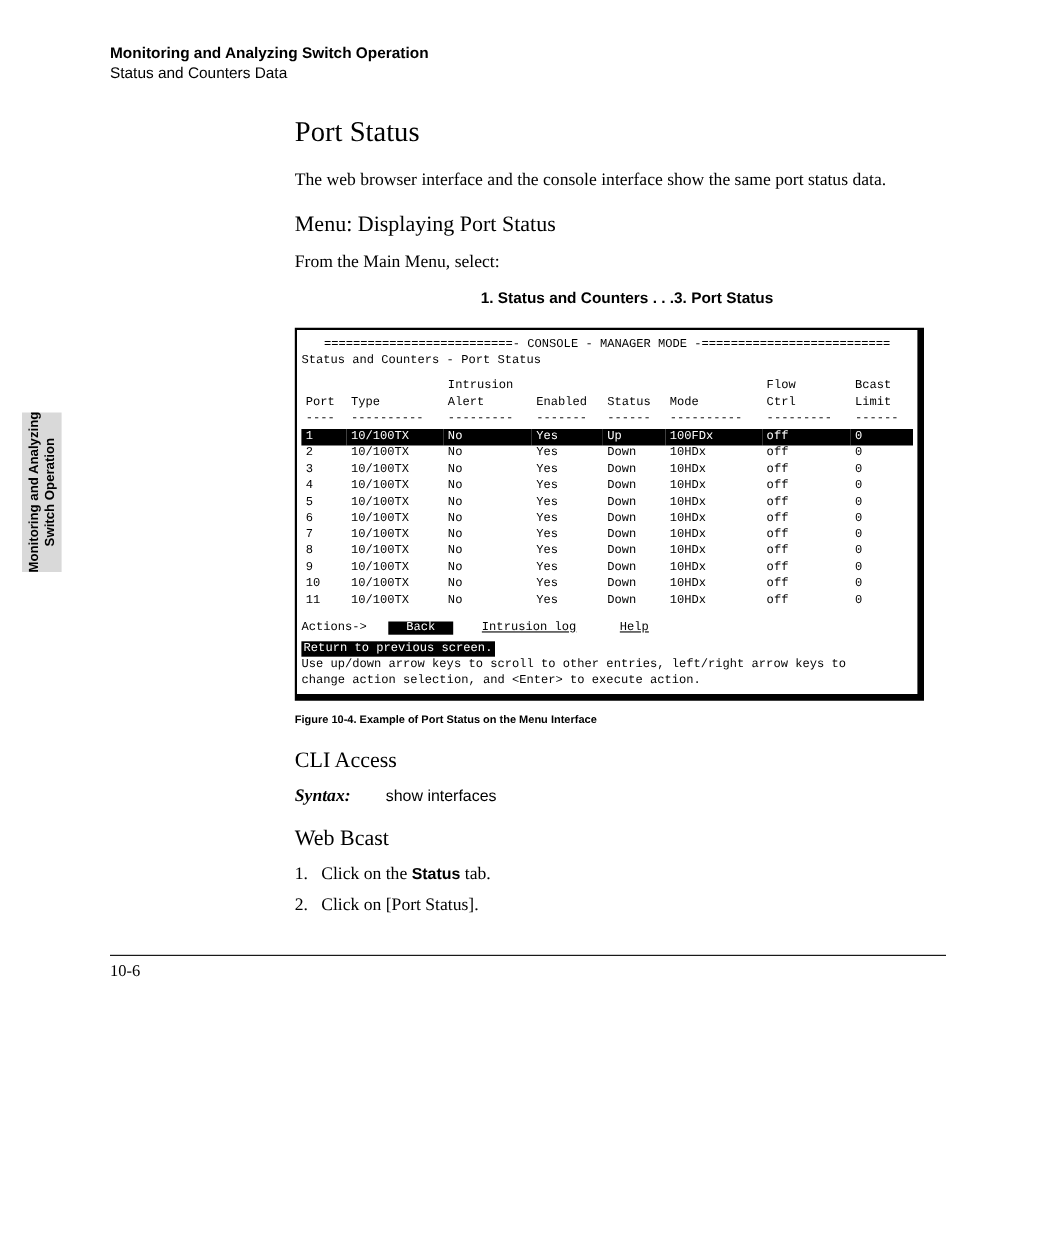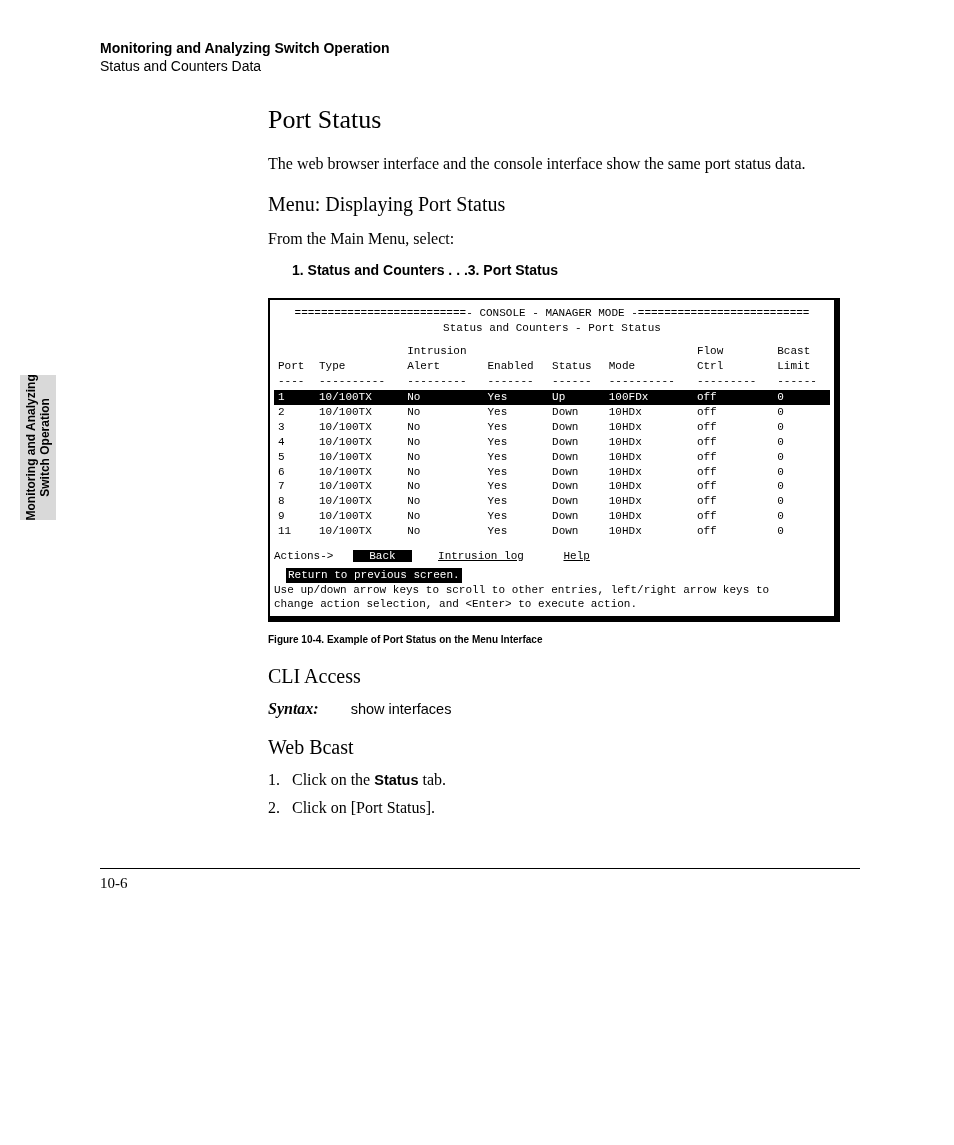--- a/index.html
+++ b/index.html
@@ -55,45 +55,46 @@
     width: 580px;
   }
   .h1 { font-size: 26px; font-weight: normal; margin: 0 0 18px 0; }
   .body-p { font-size: 16px; line-height: 1.35; margin: 0 0 18px 0; }
   .h2 { font-size: 20px; font-weight: normal; margin: 12px 0 12px 0; }
   .indent-bold {
     font-family: Arial, Helvetica, sans-serif;
     font-size: 14px;
     font-weight: bold;
     margin: 0 0 20px 24px;
+    text-align: center;
   }
 
   .console-wrap {
     border-top: 2px solid #000;
     border-left: 2px solid #000;
     border-right: 6px solid #000;
     border-bottom: 6px solid #000;
     background: #fff;
     font-family: "Courier New", Courier, monospace;
     font-size: 11px;
     line-height: 1.35;
     padding: 6px 4px 4px 4px;
     margin-bottom: 12px;
     width: 572px;
     box-sizing: border-box;
   }
   .console-title { white-space: pre; text-align: center; }
-  .console-sub { text-align: center; padding-bottom: 8px; }
+  .console-sub { padding-bottom: 8px; }
   .ctable { width: 100%; border-collapse: collapse; font-family: inherit; font-size: 11px; }
   .ctable td, .ctable th { padding: 0 4px; text-align: left; white-space: nowrap; font-weight: normal; }
   .ctable .dashes td { padding-top:0; padding-bottom:2px; }
   .row-selected { background: #000; color: #fff; }
   .actions-row { padding-top: 10px; font-family: inherit; }
   .actions-row .sel { background:#000; color:#fff; padding:0 16px; }
-  .status-bar { background:#000; color:#fff; display:inline-block; padding:0 2px; margin-top:4px;margin-left:12px; }
+  .status-bar { background:#000; color:#fff; display:inline-block; padding:0 2px; margin-top:4px; }
   .help-text { font-family: inherit; }
 
   .fig-caption {
     font-family: Arial, Helvetica, sans-serif;
     font-size: 10px;
     font-weight: bold;
     margin: 6px 0 20px 0;
   }
   .syntax-line { margin: 0 0 18px 0; font-size: 16px; }
   .syntax-line .label { font-style: italic; font-weight: bold; }
@@ -259,20 +260,30 @@
               <td>9</td>
               <td>10/100TX</td>
               <td>No</td>
               <td>Yes</td>
               <td>Down</td>
               <td>10HDx</td>
               <td>off</td>
               <td>0</td>
             </tr>
             <tr>
+              <td>10</td>
+              <td>10/100TX</td>
+              <td>No</td>
+              <td>Yes</td>
+              <td>Down</td>
+              <td>10HDx</td>
+              <td>off</td>
+              <td>0</td>
+            </tr>
+            <tr>
               <td>11</td>
               <td>10/100TX</td>
               <td>No</td>
               <td>Yes</td>
               <td>Down</td>
               <td>10HDx</td>
               <td>off</td>
               <td>0</td>
             </tr>
           </tbody>

